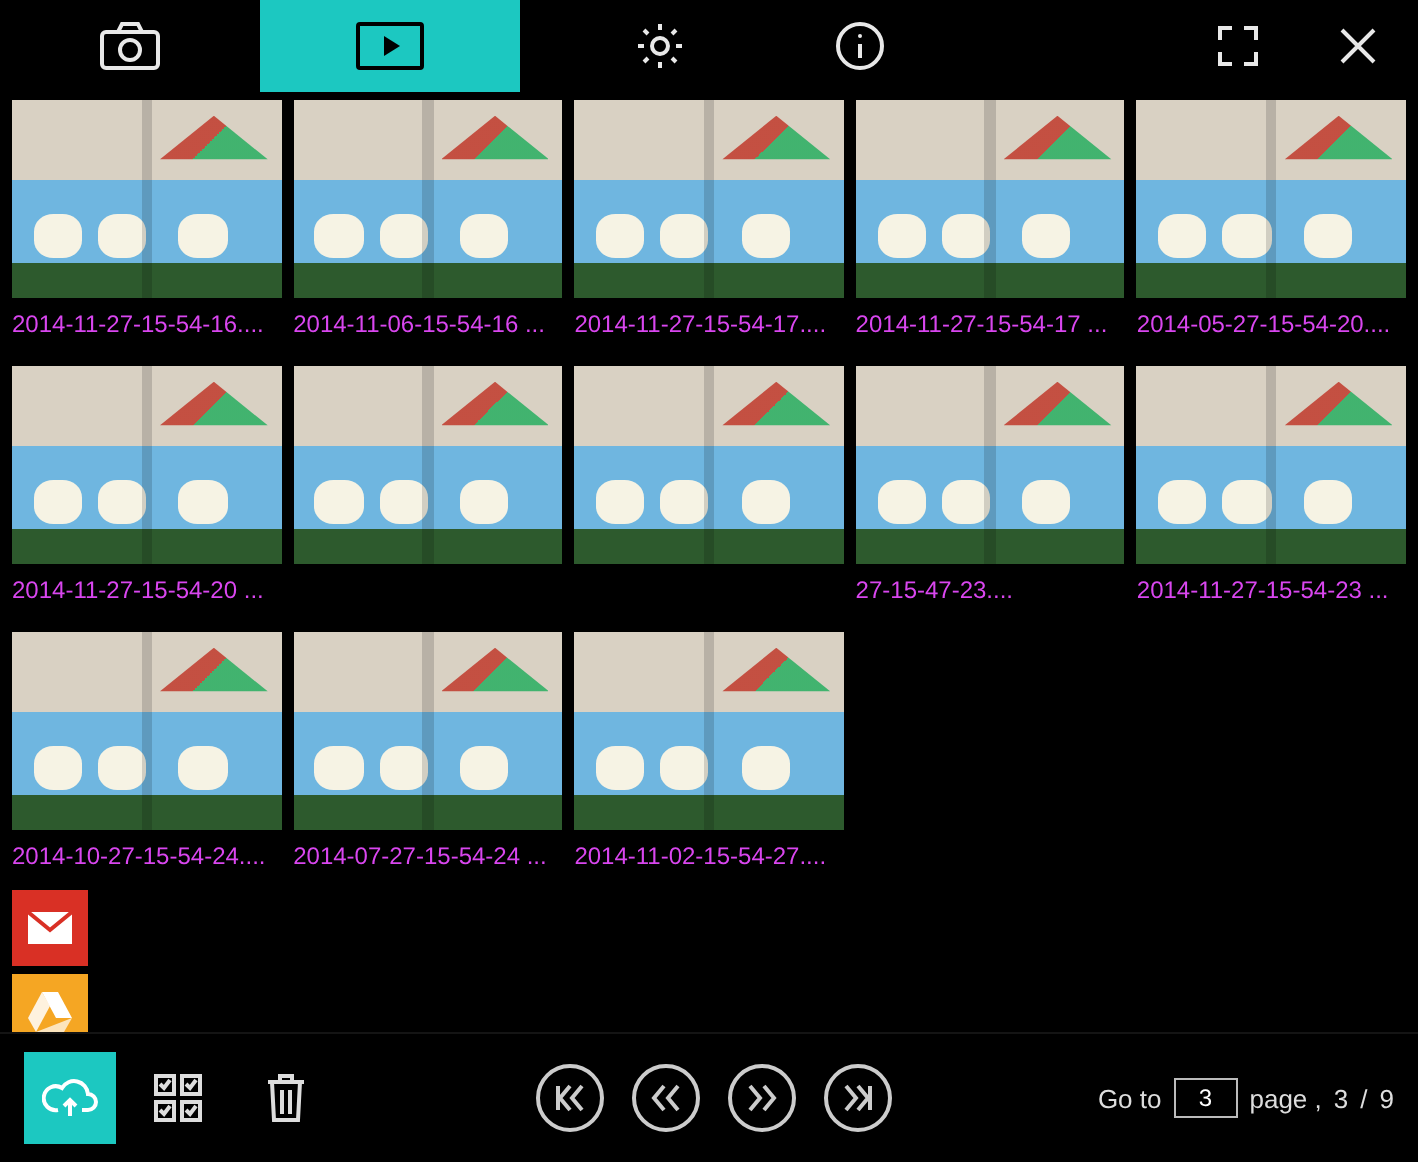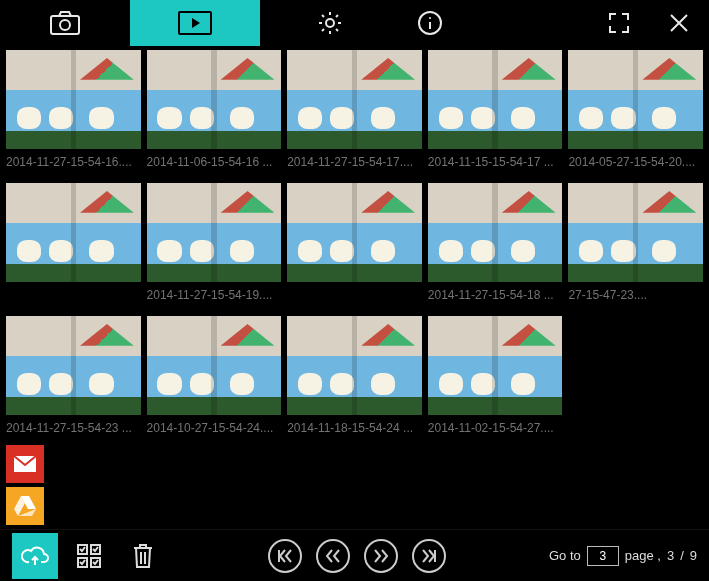--- a/index.html
+++ b/index.html
@@ -94,21 +94,21 @@
     bottom: 20%;
     width: 18%;
     height: 22%;
     background: #f6f3e4;
     border-radius: 40%;
   }
   .thumb .img .cloud.c1 { left: 8%; }
   .thumb .img .cloud.c2 { left: 32%; }
   .thumb .img .cloud.c3 { left: 62%; }
   .thumb .caption {
-    color: #737373;
+    color: #d946ef;
     font-size: 12px;
     white-space: nowrap;
     overflow: hidden;
     text-overflow: ellipsis;
     padding: 6px 0 8px 0;
   }
 
   
   .share-stack {
     position: absolute;
@@ -126,21 +126,21 @@
     justify-content: center;
     cursor: pointer;
   }
   .share-mail  { background: #d93025; }
   .share-drive { background: #f5a623; }
 
   
   .bottombar {
     position: absolute;
     left: 0; right: 0; bottom: 0;
-    height: 52px;
+    height: 65px;
     background: #000;
     display: flex;
     align-items: center;
     gap: 8px;
     padding: 0 12px;
     border-top: 1px solid rgba(255,255,255,0.08);
   }
   .bottombar .sq {
     width: 46px;
     height: 46px;
@@ -261,65 +261,56 @@
       </div>
     <div class="caption">2014-11-27-15-54-17....</div>
   </div>
   <div class="thumb">
     <div class="img">
         <div class="wedge"></div>
         <div class="cloud c1"></div>
         <div class="cloud c2"></div>
         <div class="cloud c3"></div>
       </div>
-    <div class="caption">2014-11-15-15-54-17 ...</div>
+    <div class="caption">2014-11-27-15-54-17 ...</div>
   </div>
   <div class="thumb">
     <div class="img">
         <div class="wedge"></div>
         <div class="cloud c1"></div>
         <div class="cloud c2"></div>
         <div class="cloud c3"></div>
       </div>
     <div class="caption">2014-05-27-15-54-20....</div>
   </div>
 
   <div class="thumb">
     <div class="img">
         <div class="wedge"></div>
         <div class="cloud c1"></div>
         <div class="cloud c2"></div>
         <div class="cloud c3"></div>
       </div>
-  </div>
-  <div class="thumb">
-    <div class="img">
-        <div class="wedge"></div>
-        <div class="cloud c1"></div>
-        <div class="cloud c2"></div>
-        <div class="cloud c3"></div>
-      </div>
-    <div class="caption">2014-11-27-15-54-19....</div>
-  </div>
-  <div class="thumb">
-    <div class="img">
-        <div class="wedge"></div>
-        <div class="cloud c1"></div>
-        <div class="cloud c2"></div>
-        <div class="cloud c3"></div>
-      </div>
-  </div>
-  <div class="thumb">
-    <div class="img">
-        <div class="wedge"></div>
-        <div class="cloud c1"></div>
-        <div class="cloud c2"></div>
-        <div class="cloud c3"></div>
-      </div>
-    <div class="caption">2014-11-27-15-54-18 ...</div>
+    <div class="caption">2014-11-27-15-54-20 ...</div>
+  </div>
+  <div class="thumb">
+    <div class="img">
+        <div class="wedge"></div>
+        <div class="cloud c1"></div>
+        <div class="cloud c2"></div>
+        <div class="cloud c3"></div>
+      </div>
+  </div>
+  <div class="thumb">
+    <div class="img">
+        <div class="wedge"></div>
+        <div class="cloud c1"></div>
+        <div class="cloud c2"></div>
+        <div class="cloud c3"></div>
+      </div>
   </div>
 
   <div class="thumb">
     <div class="img">
         <div class="wedge"></div>
         <div class="cloud c1"></div>
         <div class="cloud c2"></div>
         <div class="cloud c3"></div>
       </div>
     <div class="caption">27-15-47-23....</div>
@@ -342,21 +333,21 @@
       </div>
     <div class="caption">2014-10-27-15-54-24....</div>
   </div>
   <div class="thumb">
     <div class="img">
         <div class="wedge"></div>
         <div class="cloud c1"></div>
         <div class="cloud c2"></div>
         <div class="cloud c3"></div>
       </div>
-    <div class="caption">2014-11-18-15-54-24 ...</div>
+    <div class="caption">2014-07-27-15-54-24 ...</div>
   </div>
   <div class="thumb">
     <div class="img">
         <div class="wedge"></div>
         <div class="cloud c1"></div>
         <div class="cloud c2"></div>
         <div class="cloud c3"></div>
       </div>
     <div class="caption">2014-11-02-15-54-27....</div>
   </div>

